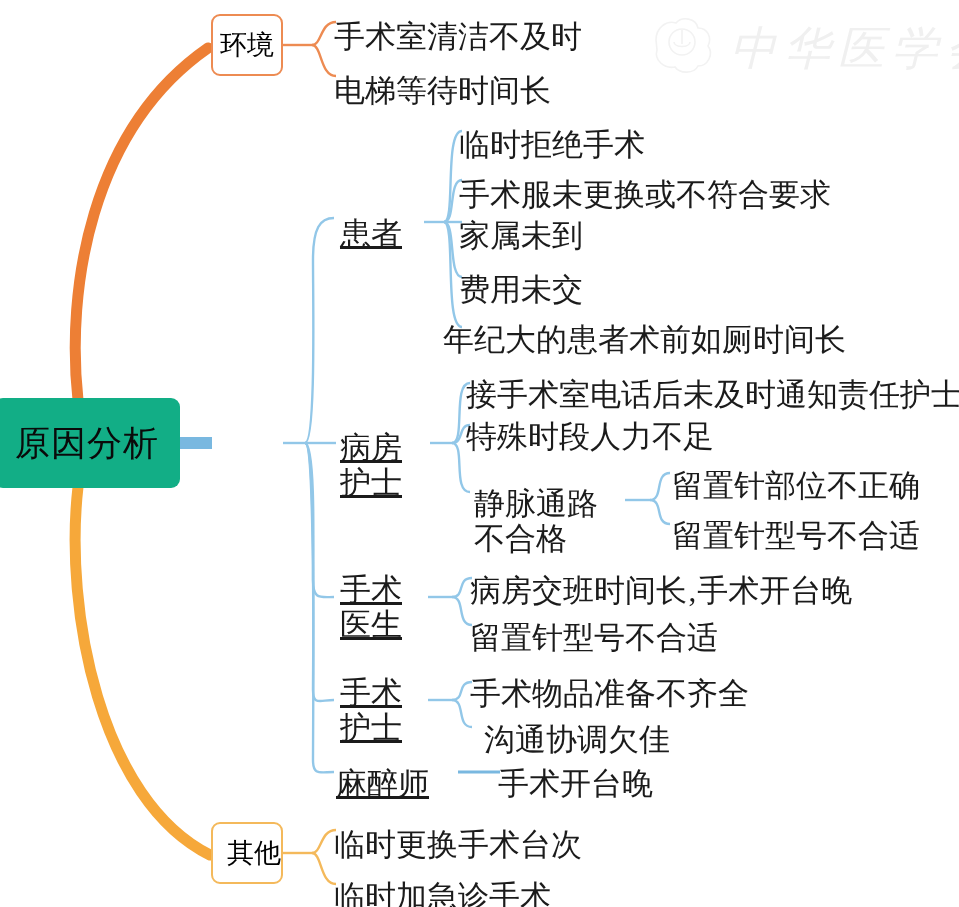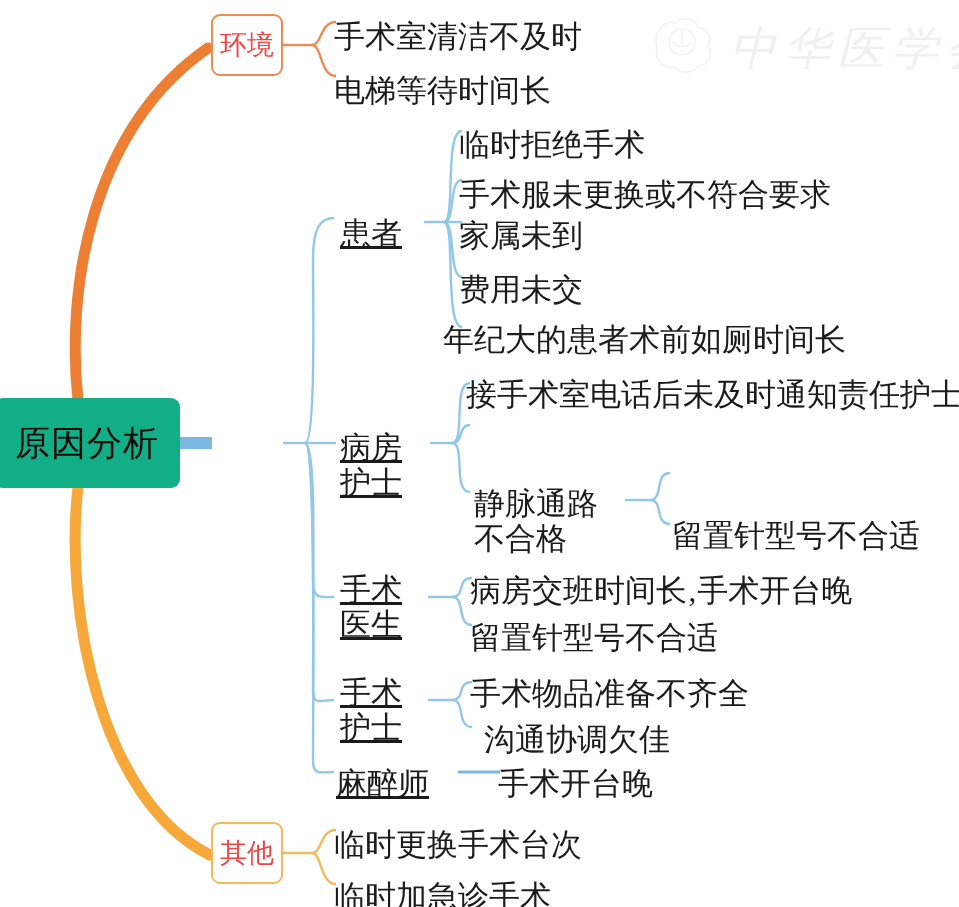--- a/index.html
+++ b/index.html
@@ -40,26 +40,26 @@
     letter-spacing:1px;
     z-index:5;
   }
   
   .cat{
     width:72px; height:62px;
     background:#ffffff;
     border:2px solid #000;
     border-radius:9px;
     font-size:27px;
-    color:#ef4444;
+    color:#000000;
     z-index:5;
   }
   #cat-env{ left:211px; top:14px;  border-color:#ED8B52; }
   #cat-staff{ left:211px; top:412px; border-color:#92C7E8; }
-  #cat-other{ left:211px; top:822px; border-color:#F4B95B; }
+  #cat-other{ left:211px; top:822px; border-color:#F4B95B;justify-content:flex-end; }
 
   
   .txt{
     position:absolute;
     white-space:nowrap;
     color:#1b1b1b;
     font-size:31px;
     line-height:1.16;
     z-index:4;
     margin-top:13px;
@@ -181,24 +181,26 @@
   <div class="txt leaf" style="left:459px; top:164px;">手术服未更换或不符合要求</div>
   <div class="txt leaf" style="left:459px; top:114px;">临时拒绝手术</div>
   <div class="txt leaf" style="left:459px; top:205px;">家属未到</div>
   <div class="txt leaf" style="left:459px; top:259px;">费用未交</div>
   <div class="txt leaf" style="left:443px; top:309px;">年纪大的患者术前如厕时间长</div>
 
   <div class="txt mid two-line" style="left:340px; top:418px;">病房
 护士</div>
 
   <div class="txt leaf" style="left:466px; top:364px;">接手术室电话后未及时通知责任护士</div>
+  <div class="txt leaf" style="left:466px; top:406px;">特殊时段人力不足</div>
 
   <div class="txt leaf two-line" style="left:474px; top:474px;">静脉通路
 不合格</div>
 
+  <div class="txt leaf" style="left:672px; top:455px;">留置针部位不正确</div>
   <div class="txt leaf" style="left:672px; top:505px;">留置针型号不合适</div>
 
   <div class="txt mid two-line" style="left:340px; top:560px;">手术
 医生</div>
 
   <div class="txt leaf" style="left:470px; top:560px;">病房交班时间长‚手术开台晚</div>
   <div class="txt leaf" style="left:470px; top:607px;">留置针型号不合适</div>
 
   <div class="txt mid two-line" style="left:340px; top:663px;">手术
 护士</div>

